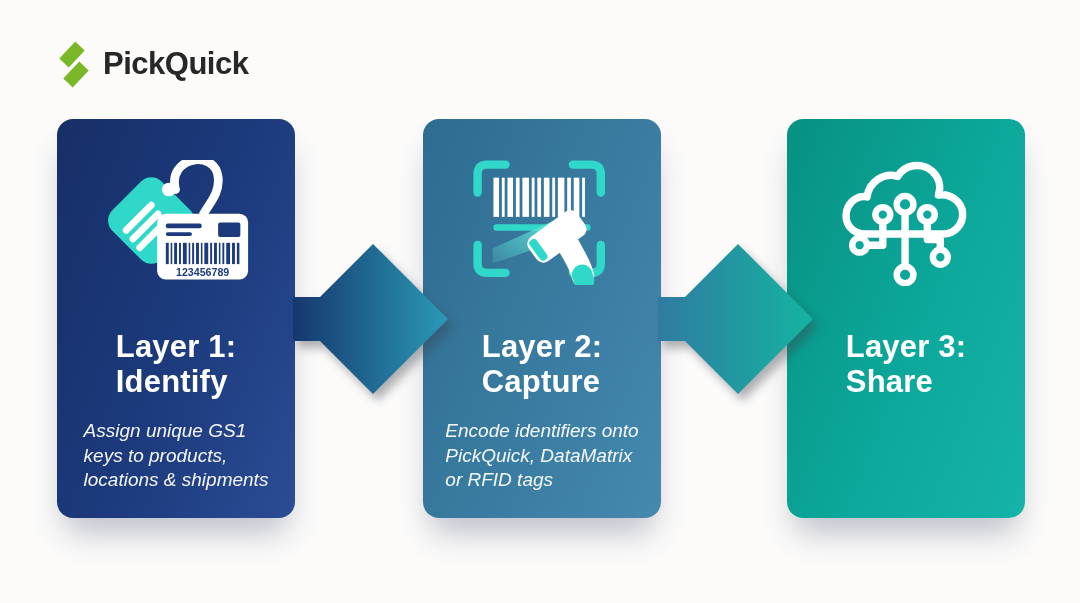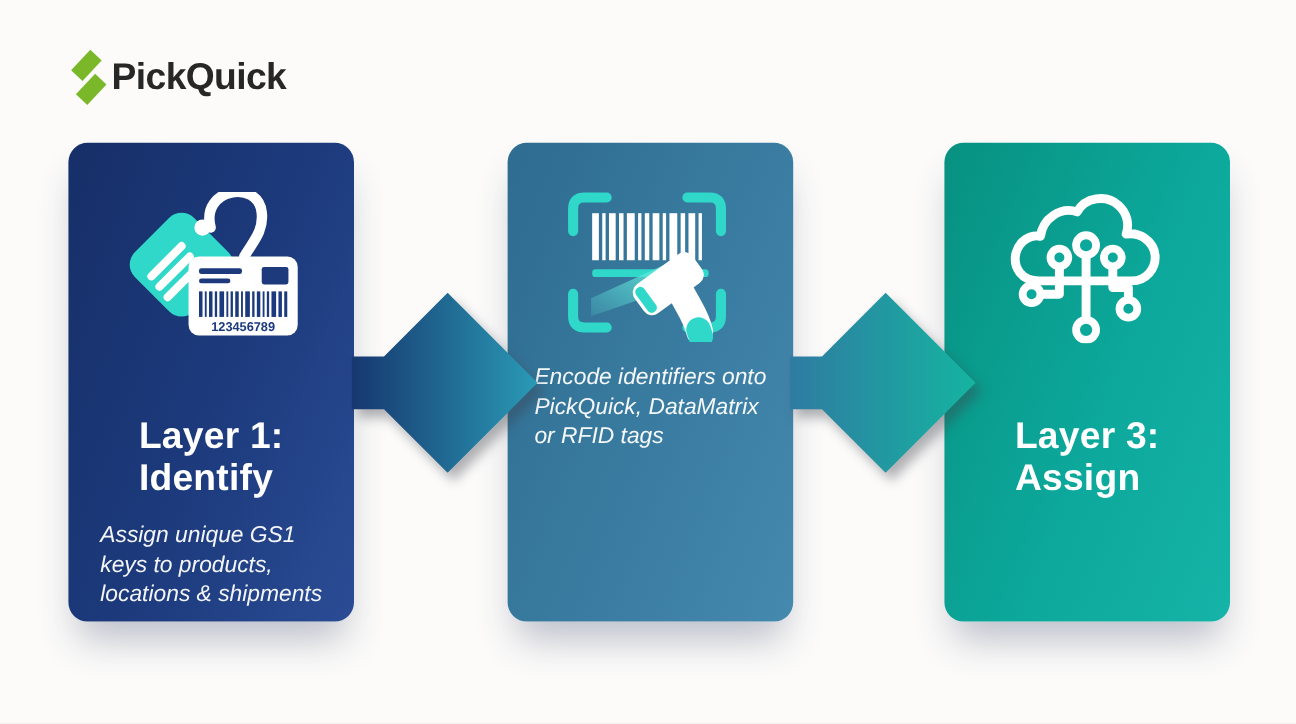--- a/index.html
+++ b/index.html
@@ -12,20 +12,21 @@
     overflow: hidden;
     font-family: "Liberation Sans", "DejaVu Sans", sans-serif;
   }
 
   
   .logo {
     position: absolute;
     left: 55px; top: 40px;
     display: flex;
     align-items: center;
+    gap: 10px;
   }
   .logo-text {
     font-size: 31px;
     font-weight: 800;
     letter-spacing: -0.5px;
     color: #272727;
   }
 
   
   .card {
@@ -46,21 +47,21 @@
   .card3 { left: 787px; background: linear-gradient(112deg, #079181 0%, #0ca89b 55%, #16b3a8 100%); }
 
   .icon-wrap {
     margin-top: 42px;
     height: 122px;
     display: flex;
     align-items: center;
     justify-content: center;
   }
   .card-title {
-    margin-top: 62px;
+    margin-top: 46px;
     font-size: 31px;
     font-weight: 700;
     line-height: 1.13;
     white-space: pre-line;
     letter-spacing: 0.2px;
   }
   .card-body {
     margin-top: 20px;
     font-size: 19px;
     line-height: 1.3;
@@ -182,20 +183,22 @@
 
         <g transform="rotate(-36 95 80)">
           <rect x="58" y="64" width="64" height="32" rx="9" fill="#ffffff"></rect>
           <rect x="61" y="67" width="9" height="26" rx="4" fill="#2fd8c9"></rect>
         </g>
 
         <path d="M 101,88 C 109,104 116,112 119,126" fill="none" stroke="#ffffff" stroke-width="24" stroke-linecap="round"></path>
         <path d="M 118,124 L 120,130" fill="none" stroke="#2fd8c9" stroke-width="22" stroke-linecap="round"></path>
       </svg>
     </div>
+    <h2 class="card-title">Layer 2:
+Capture</h2>
     <p class="card-body">Encode identifiers onto
 PickQuick, DataMatrix
 or RFID tags</p>
   </section>
 
   <section class="card card3">
     <div class="icon-wrap">
       <svg width="142" height="128" viewBox="0 0 150 138">
         <g stroke="#ffffff" stroke-width="8" fill="none" stroke-linecap="round" stroke-linejoin="round">
 
@@ -220,21 +223,21 @@
           <circle cx="74" cy="50" r="9"></circle>
           <circle cx="50" cy="61" r="8"></circle>
           <circle cx="98" cy="61" r="8"></circle>
           <circle cx="74" cy="126" r="9"></circle>
           <circle cx="25" cy="94" r="8"></circle>
           <circle cx="112" cy="107" r="8"></circle>
         </g>
       </svg>
     </div>
     <h2 class="card-title">Layer 3:
-Assign</h2>
+Share</h2>
   </section>
 
   <svg class="flow-arrow arrow1" viewBox="0 0 157 150">
     <defs>
       <linearGradient id="arrowGrad1" x1="0" y1="0" x2="1" y2="0">
         <stop offset="0" stop-color="#16376f"></stop>
         <stop offset="1" stop-color="#2a9ab6"></stop>
       </linearGradient>
     </defs>
     <polygon points="0,53 27,53 80,0 155,75 80,150 27,97 0,97" fill="url(#arrowGrad1)"></polygon>

